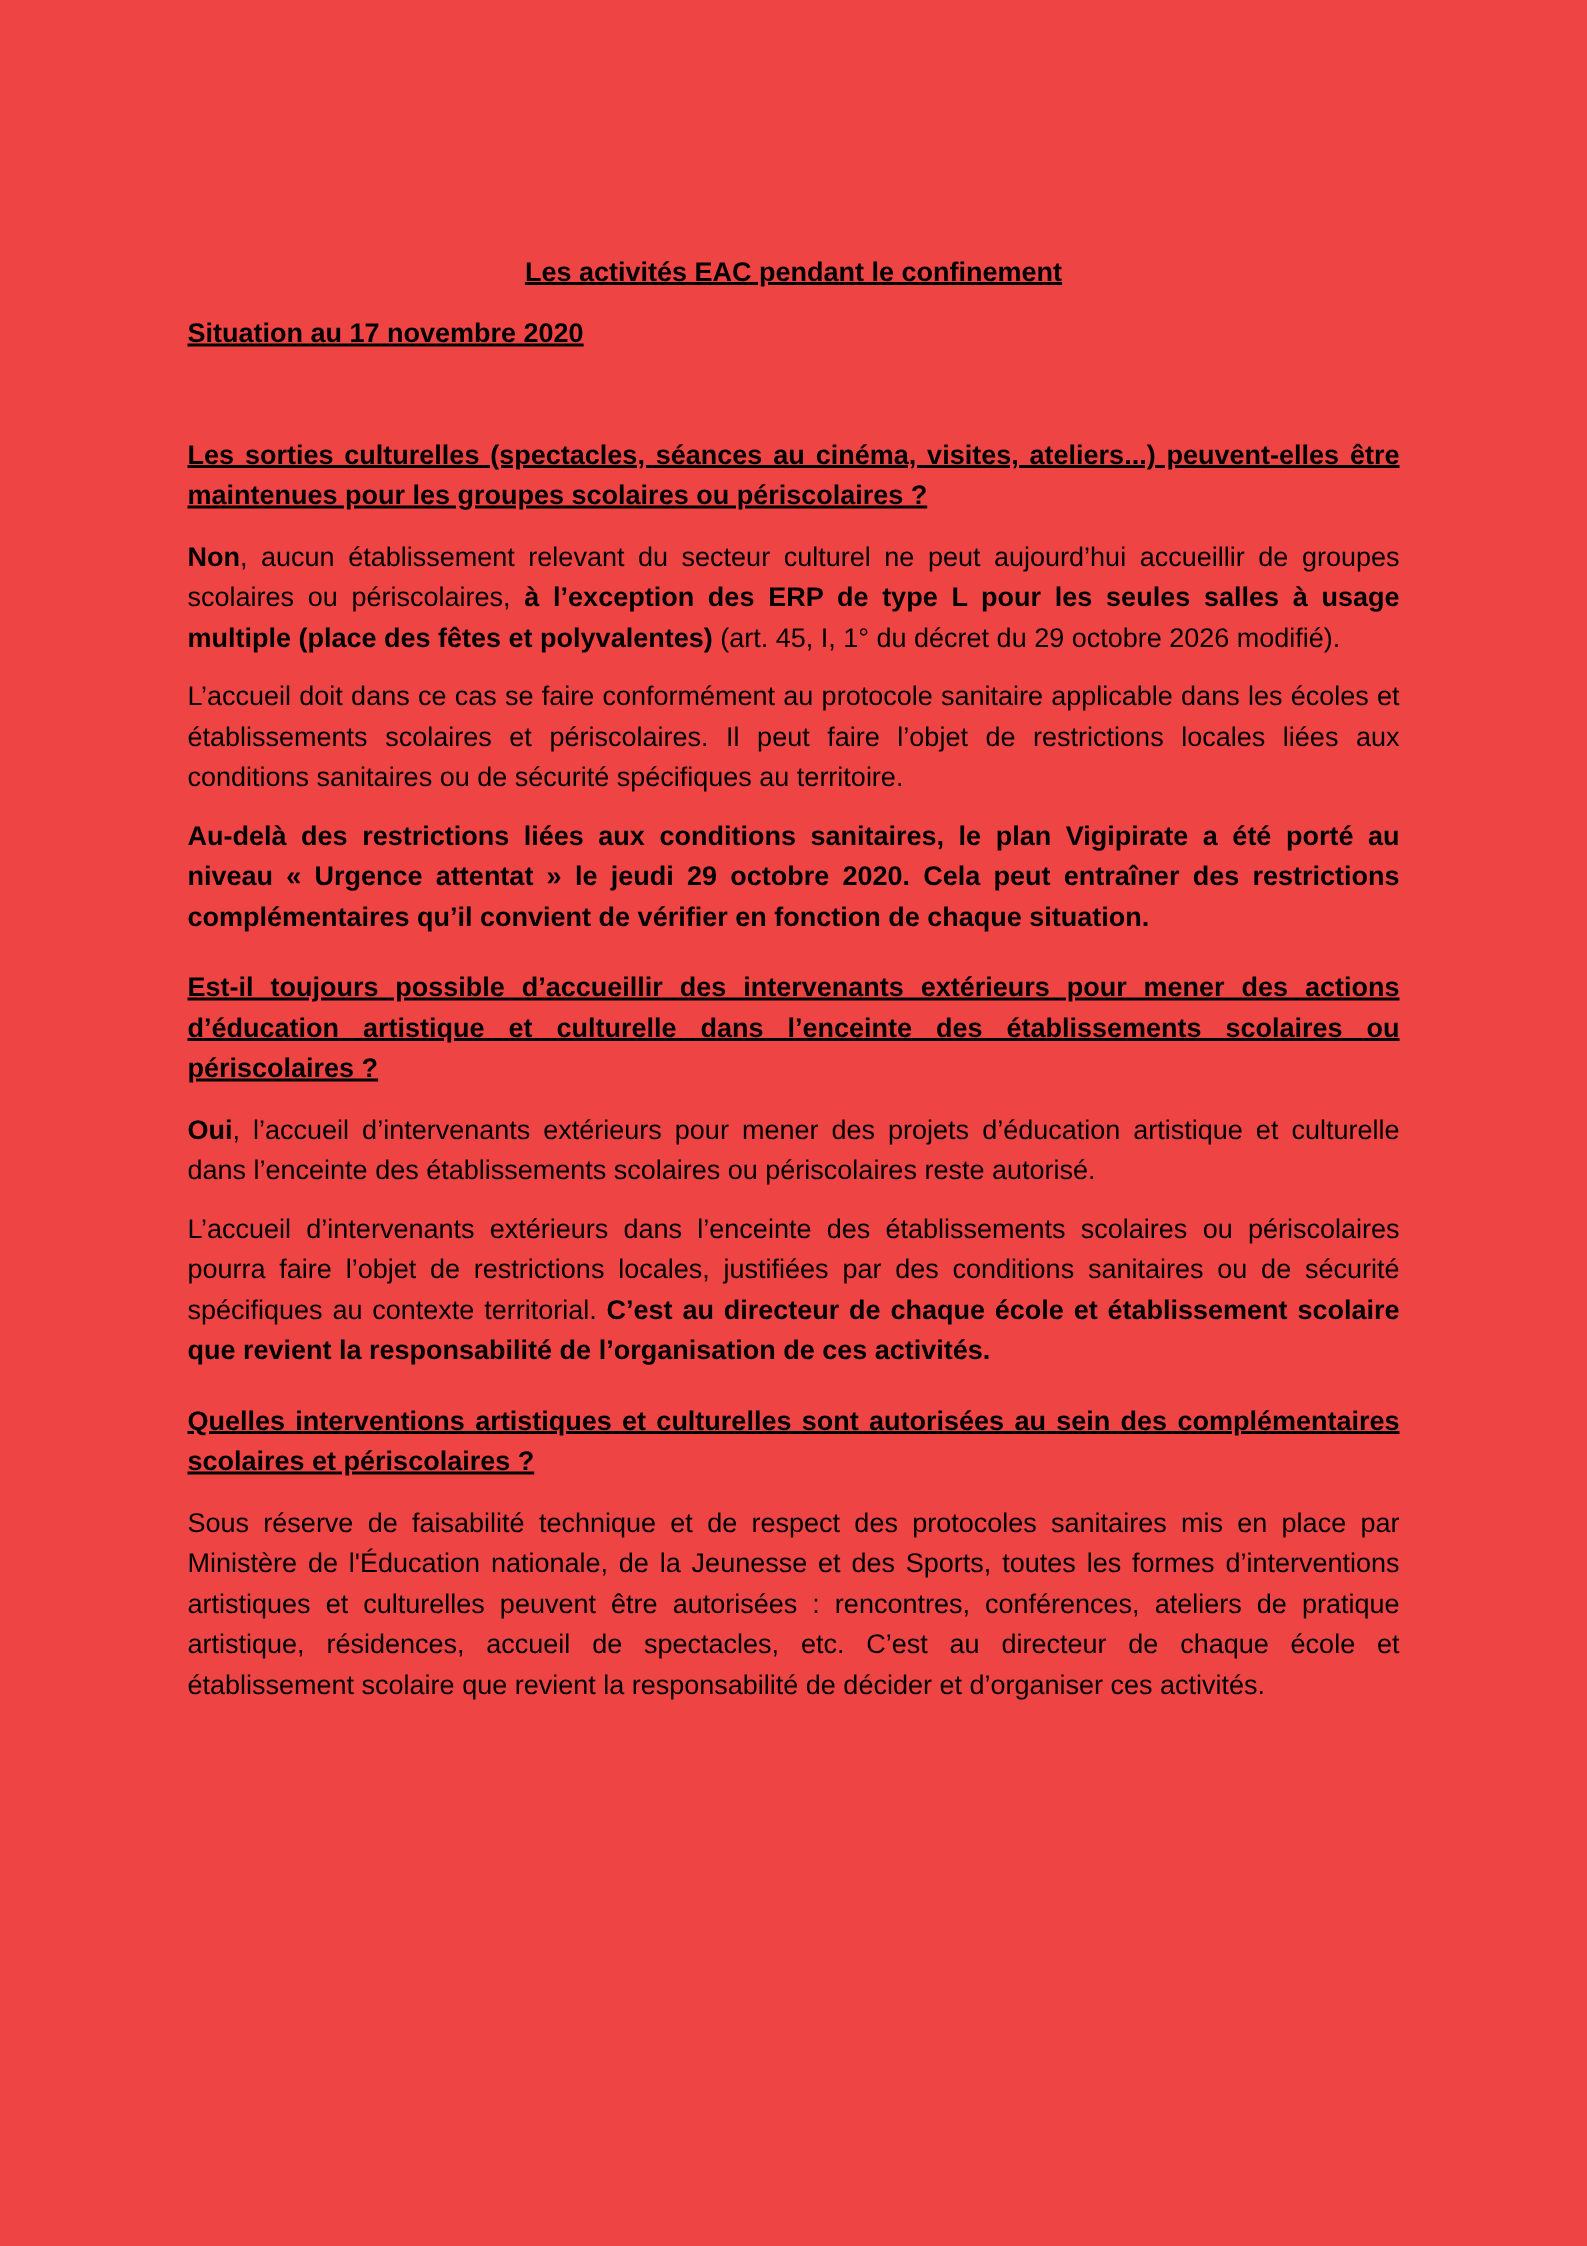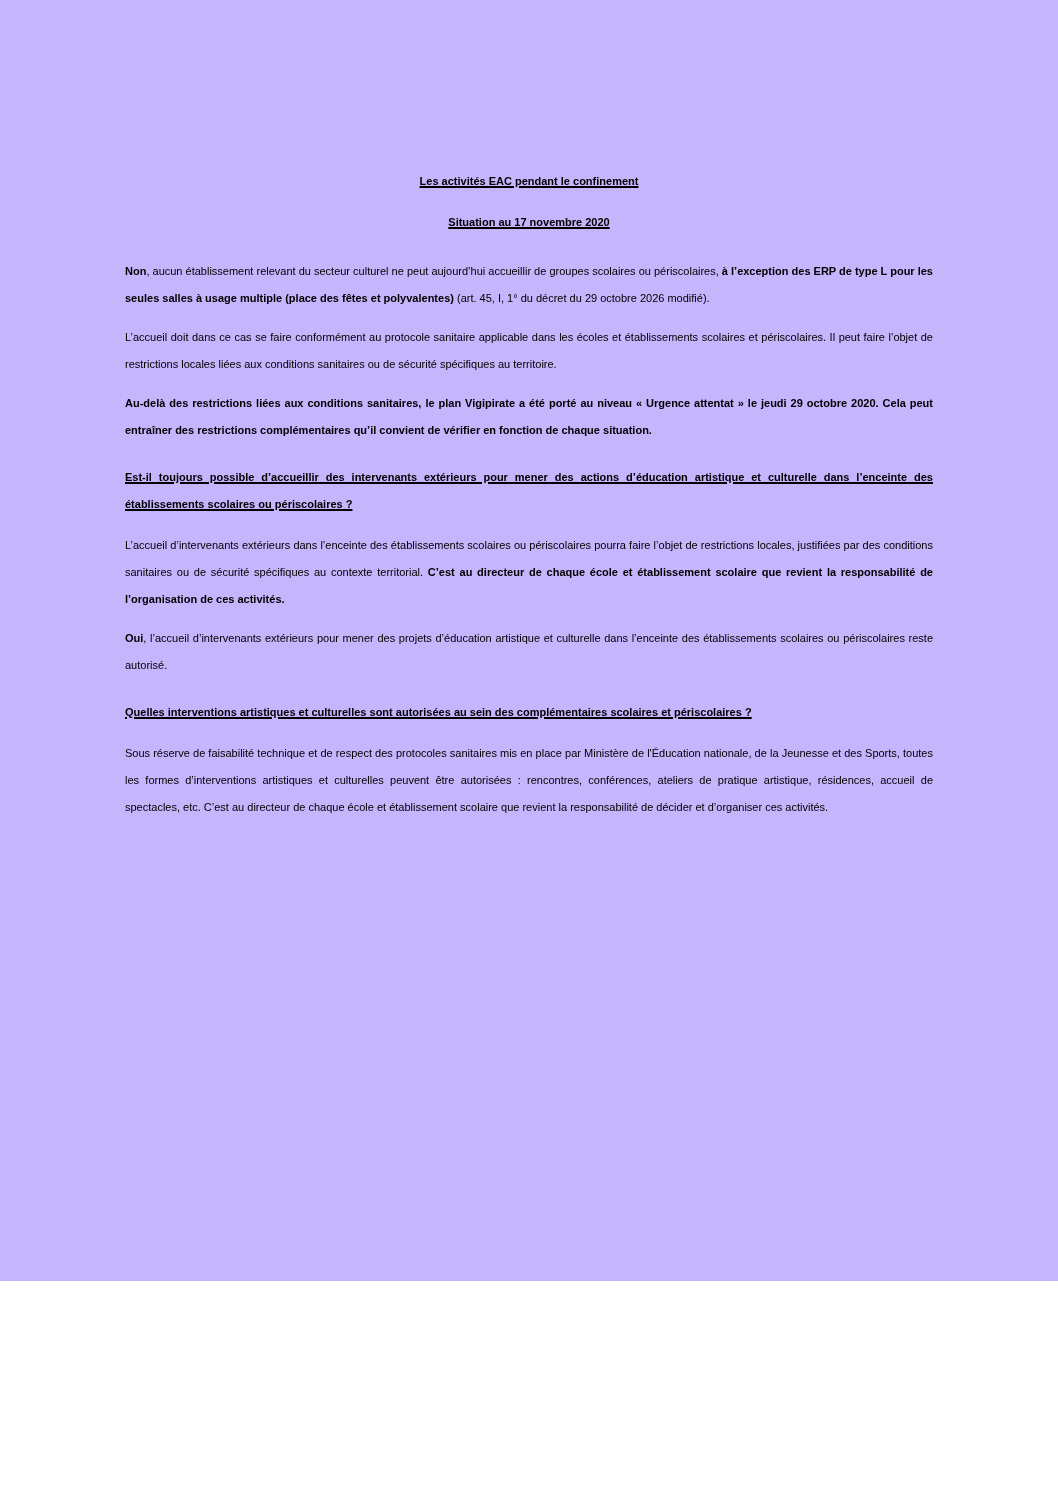--- a/index.html
+++ b/index.html
@@ -4,42 +4,42 @@
 <style>
   html, body {
     margin: 0;
     padding: 0;
     background: #ffffff;
   }
   .page {
     position: relative;
     box-sizing: border-box;
     width: 1058px;
-    height: 1281px;
-    background: #c4b5fd;
+    height: 1497px;
+    background: #ef4444;
     padding: 168px 125px 0 125px;
     font-family: "Liberation Sans", sans-serif;
-    font-size: 11px;
+    font-size: 18px;
     line-height: 27px;
     color: #000000;
     overflow: hidden;
   }
   .title {
     text-align: center;
     font-weight: 700;
     text-decoration: underline;
     text-decoration-thickness: 2px;
     margin: 0 0 14px 0;
   }
   .dateline {
-    text-align: center;
+    text-align: left;
     font-weight: 700;
     text-decoration: underline;
     text-decoration-thickness: 2px;
-    margin: 0 0 22px 0;
+    margin: 0 0 54px 0;
   }
   .section + .section {
     margin-top: 20px;
   }
   .heading {
     font-weight: 700;
     text-decoration: underline;
     text-decoration-thickness: 2px;
     text-align: justify;
     margin: 0 0 14px 0;
@@ -54,39 +54,40 @@
 </style>
 </head>
 <body>
 
 <div class="page">
 
   <p class="title">Les activités EAC pendant le confinement</p>
   <p class="dateline">Situation au 17 novembre 2020</p>
 
   <section class="section">
+    <p class="heading">Les sorties culturelles (spectacles, séances au cinéma, visites, ateliers...) peuvent-elles être maintenues pour les groupes scolaires ou périscolaires ?</p>
     <p class="para">
       <span class="b">Non</span><span>, aucun établissement relevant du secteur culturel ne peut aujourd’hui accueillir de groupes scolaires ou périscolaires, </span><span class="b">à l’exception des ERP de type L pour les seules salles à usage multiple (place des fêtes et polyvalentes)</span><span> (art. 45, I, 1° du décret du 29 octobre 2026 modifié).</span>
     </p>
     <p class="para">
       <span>L’accueil doit dans ce cas se faire conformément au protocole sanitaire applicable dans les écoles et établissements scolaires et périscolaires. Il peut faire l’objet de restrictions locales liées aux conditions sanitaires ou de sécurité spécifiques au territoire.</span>
     </p>
     <p class="para">
       <span class="b">Au-delà des restrictions liées aux conditions sanitaires, le plan Vigipirate a été porté au niveau « Urgence attentat » le jeudi 29 octobre 2020. Cela peut entraîner des restrictions complémentaires qu’il convient de vérifier en fonction de chaque situation.</span>
     </p>
   </section>
 
   <section class="section">
     <p class="heading">Est-il toujours possible d’accueillir des intervenants extérieurs pour mener des actions d’éducation artistique et culturelle dans l’enceinte des établissements scolaires ou périscolaires ?</p>
     <p class="para">
+      <span class="b">Oui</span><span>, l’accueil d’intervenants extérieurs pour mener des projets d’éducation artistique et culturelle dans l’enceinte des établissements scolaires ou périscolaires reste autorisé.</span>
+    </p>
+    <p class="para">
       <span>L’accueil d’intervenants extérieurs dans l’enceinte des établissements scolaires ou périscolaires pourra faire l’objet de restrictions locales, justifiées par des conditions sanitaires ou de sécurité spécifiques au contexte territorial. </span>
       <span class="b">C’est au directeur de chaque école et établissement scolaire que revient la responsabilité de l’organisation de ces activités.</span>
-    </p>
-    <p class="para">
-      <span class="b">Oui</span><span>, l’accueil d’intervenants extérieurs pour mener des projets d’éducation artistique et culturelle dans l’enceinte des établissements scolaires ou périscolaires reste autorisé.</span>
     </p>
   </section>
 
   <section class="section">
     <p class="heading">Quelles interventions artistiques et culturelles sont autorisées au sein des complémentaires scolaires et périscolaires ?</p>
     <p class="para">
       <span>Sous réserve de faisabilité technique et de respect des protocoles sanitaires mis en place par Ministère de l'Éducation nationale, de la Jeunesse et des Sports, toutes les formes d’interventions artistiques et culturelles peuvent être autorisées : rencontres, conférences, ateliers de pratique artistique, résidences, accueil de spectacles, etc. C’est au directeur de chaque école et établissement scolaire que revient la responsabilité de décider et d’organiser ces activités.</span>
     </p>
   </section>
 

